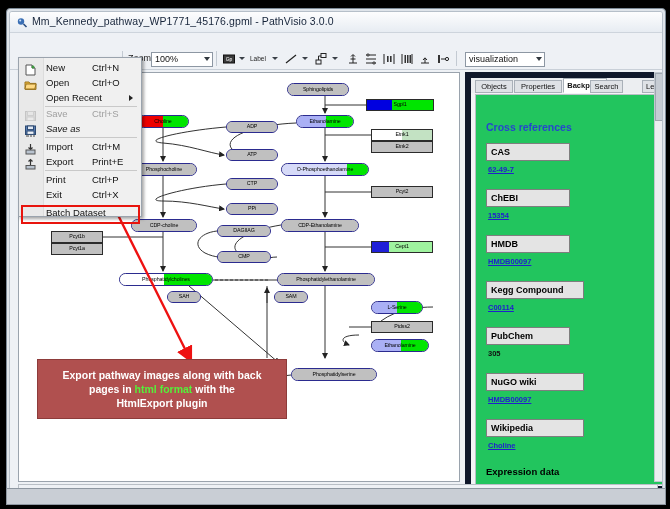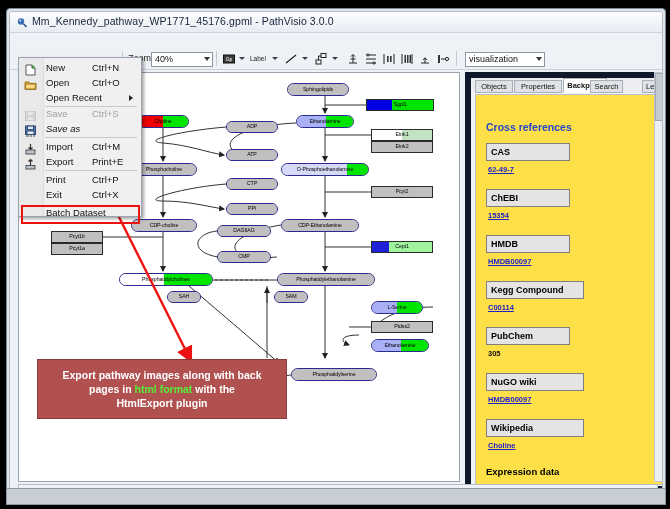--- a/index.html
+++ b/index.html
@@ -86,21 +86,21 @@
   .redarrow{position:absolute;left:0;top:0;width:440px;height:408px;z-index:29;pointer-events:none;}
 
   
   .side{position:absolute;left:455px;top:60px;width:193px;height:408px;
     background:#f3f4f6;border:6px solid #0f172a;}
   .tabrow{position:absolute;left:0;top:0;width:193px;height:15px;background:#eceef1;}
   .tab{position:absolute;top:2px;height:13px;background:#dfe2e6;border:1px solid #a9b0b8;
     font-size:7.5px;color:#111;line-height:12px;text-align:center;box-sizing:border-box;}
   .tab.active{background:#ffffff;top:0px;height:15px;line-height:14px;border-bottom:1px solid #fff;font-weight:bold;}
   .side-body{position:absolute;left:4px;top:16px;width:185px;height:389px;
-    background:#fde047;border:1px solid #b9bfc6;overflow:hidden;padding-left:9px;}
+    background:#22c55e;border:1px solid #b9bfc6;overflow:hidden;padding-left:9px;}
   .xref-title{position:absolute;left:10px;top:26px;font-size:10.5px;font-weight:bold;color:#2647cc;}
   .xbox{position:absolute;left:10px;width:82px;height:16px;background:#e4e4e4;
     border:1px solid #7e7e7e;}
   .xbox .t{position:absolute;left:4px;top:0px;font-size:9px;font-weight:bold;color:#000;line-height:16px;}
   .xval{position:absolute;left:12px;font-size:7.5px;color:#2020cc;text-decoration:underline;font-weight:bold;}
   .xval.plain{color:#111;text-decoration:none;}
   .expr{position:absolute;left:10px;top:371px;font-size:9.5px;font-weight:bold;color:#000;}
 
   
   .vsb{position:absolute;left:644px;top:60px;width:9px;height:408px;background:#eceef1;border:1px solid #c2c8cf;}
@@ -127,21 +127,21 @@
         <path d="M7.5 8 L10.5 11" stroke="#2a4d80" stroke-width="1.6" fill="none"></path>
       </svg>
       <div class="title-text">Mm_Kennedy_pathway_WP1771_45176.gpml - PathVisio 3.0.0</div>
     </div>
 
 
     <div class="toolbar">
       <div class="tb-sep" style="left:112px"></div>
       <div class="zoom-lab">Zoom:</div>
       <div class="combo" style="left:141px;top:3px;width:60px;">
-        <div class="val">40%</div>
+        <div class="val">100%</div>
         <div class="arw"></div>
       </div>
       <div class="tb-sep" style="left:206px"></div>
 
       <div class="tb-icon" style="left:212px">
         <svg viewBox="0 0 14 14">
               <rect x="1.5" y="3" width="11" height="8" fill="#3a3a3a" stroke="#111"></rect>
               <text x="7" y="9" font-size="5" fill="#fff" text-anchor="middle" font-family="Liberation Sans">Gp</text>
             </svg>
       </div>

